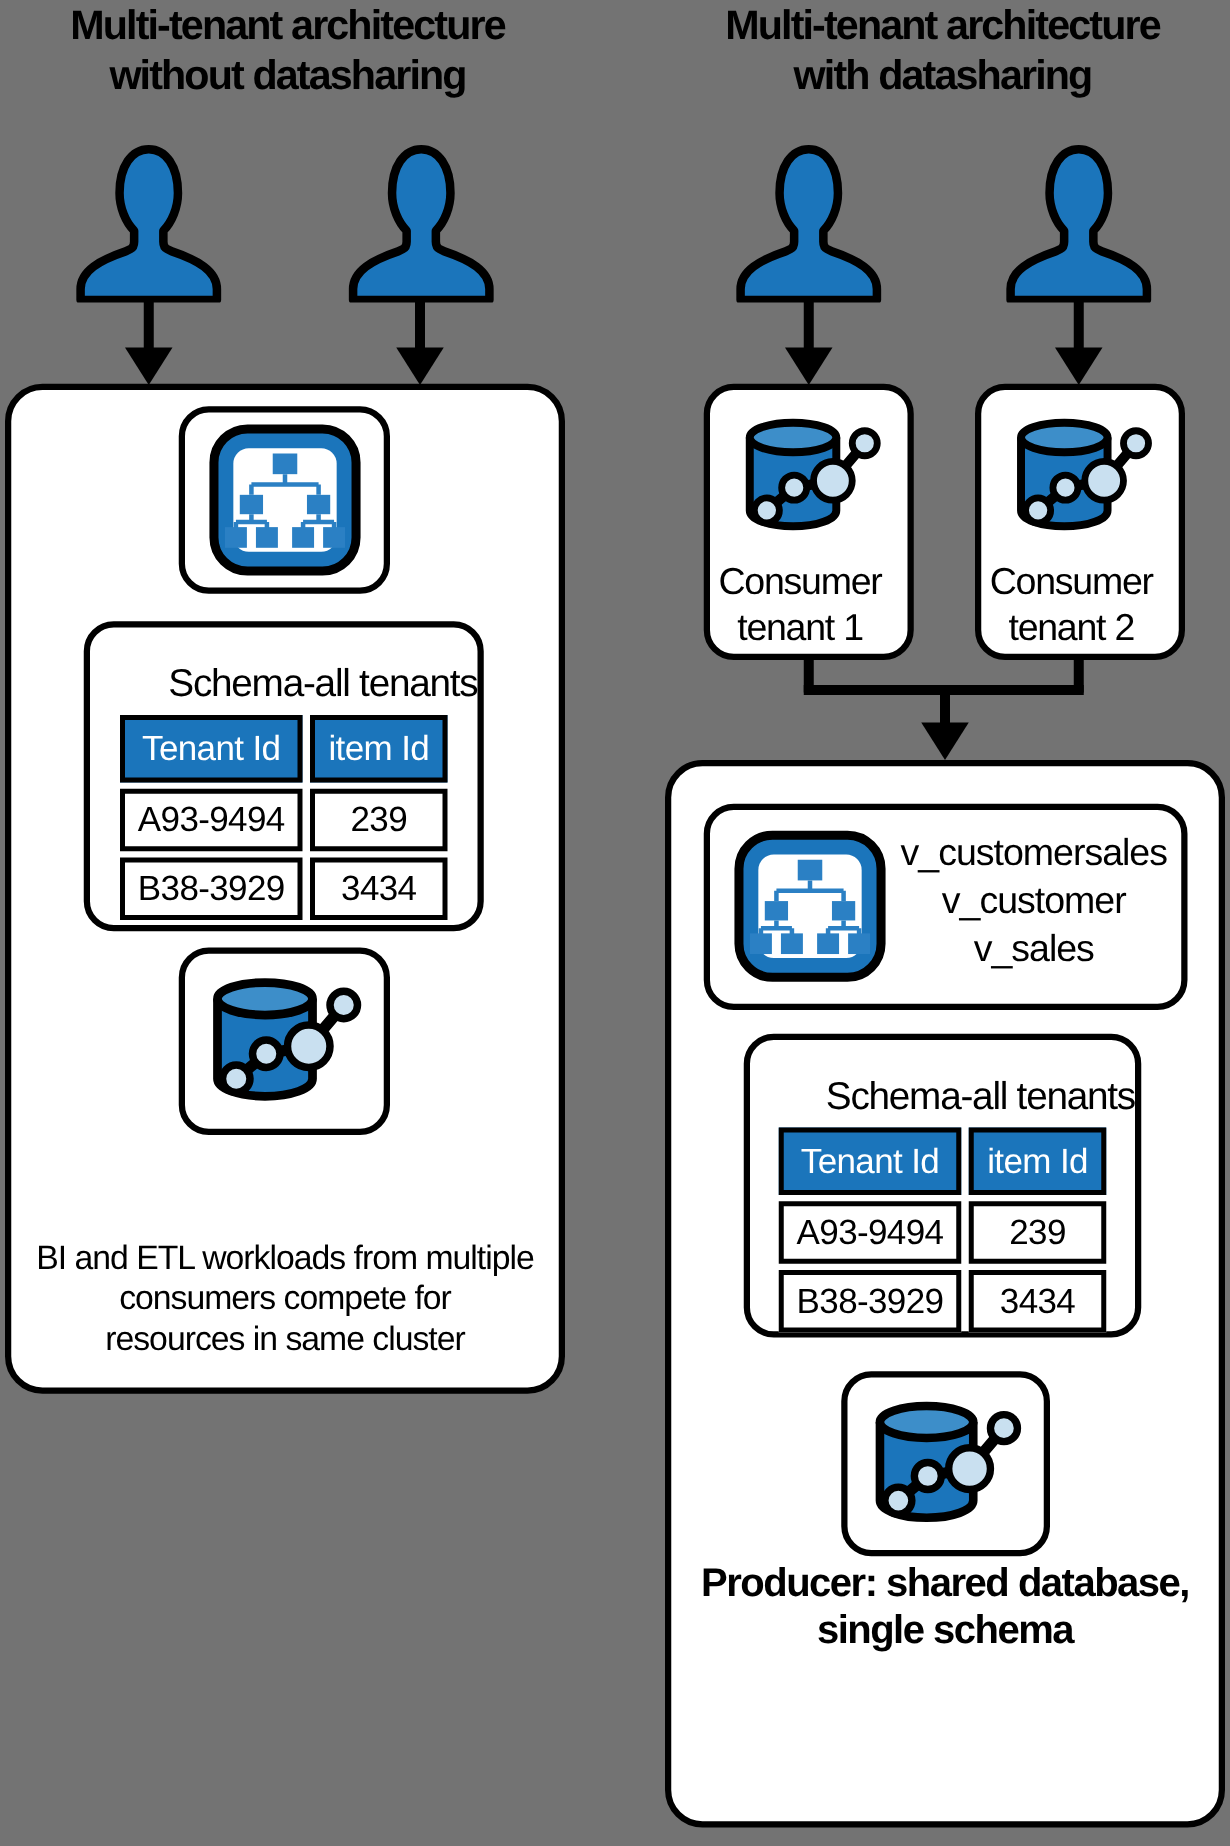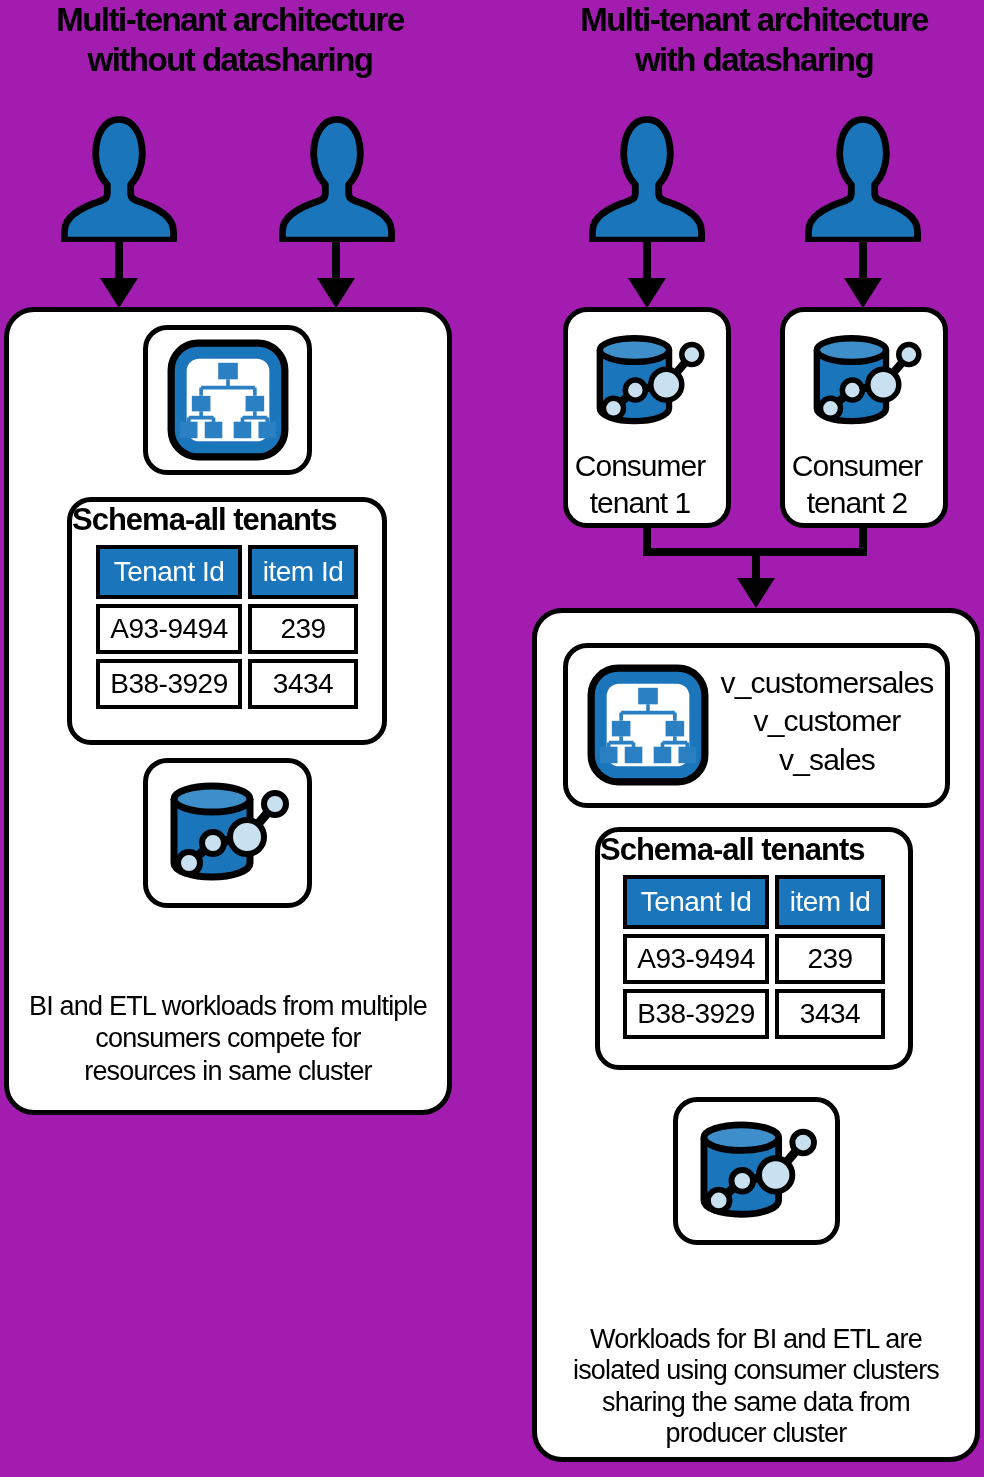--- a/index.html
+++ b/index.html
@@ -1,18 +1,18 @@
 <!DOCTYPE html>
 <html><head>
 <meta charset="utf-8">
 <style>
   * { margin:0; padding:0; box-sizing:border-box; }
   html,body { background:#ffffff; }
   .canvas {
-    position:relative; width:984px; height:1477px; background:#a21caf;
+    position:relative; width:984px; height:1477px; background:#737373;
     font-family:"Liberation Sans", sans-serif; color:#000; overflow:hidden;
   }
   .pre { white-space:pre-line; }
 
   .col-title {
     position:absolute; text-align:center; font-weight:bold;
     font-size:33px; line-height:1.2; letter-spacing:-1.5px;
   }
 
   .person { position:absolute; }
@@ -25,22 +25,22 @@
   }
   .conn-h { position:absolute; height:8px; background:#000; }
 
   .box {
     position:absolute; border:5px solid #000; border-radius:30px; background:#fff;
   }
   .box-inner { border-radius:24px; }
   .icon-box { display:flex; align-items:center; justify-content:center; }
 
   .panel-title {
-    text-align:left; font-weight:bold; font-size:31px; letter-spacing:-1px;
-    margin-top:0;
+    text-align:right; font-weight:normal; font-size:31px; letter-spacing:-1px;
+    margin-top:27px;
   }
   table.schema-table {
     border-collapse:separate; border-spacing:6px 5px; margin:2px auto 0 auto;
   }
   table.schema-table th, table.schema-table td {
     border:4px solid #000; text-align:center; vertical-align:middle;
     font-size:28px; letter-spacing:-0.5px; font-weight:normal;
   }
   table.schema-table th { background:#1b75bb; color:#fff; height:54px; }
   table.schema-table td { background:#fff; height:50px; }
@@ -231,19 +231,17 @@
     </tbody>
       </table>
   </div>
 
   <div class="box box-inner icon-box" style="left:673px; top:1097px; width:167px; height:148px;">
     <svg width="138" height="110" viewBox="0 0 140 112">
         <use href="#db-icon-def"></use>
       </svg>
   </div>
 
-  <div class="caption-italic pre" style="left:546px; top:1324px; width:420px; line-height:1.16;">Workloads for BI and ETL are
-isolated using consumer clusters
-sharing the same data from
-producer cluster</div>
+  <div class="caption-bold pre" style="left:546px; top:1248px; width:420px;">Producer: shared database,
+single schema</div>
 
 
 </div>
 
 </body></html>

